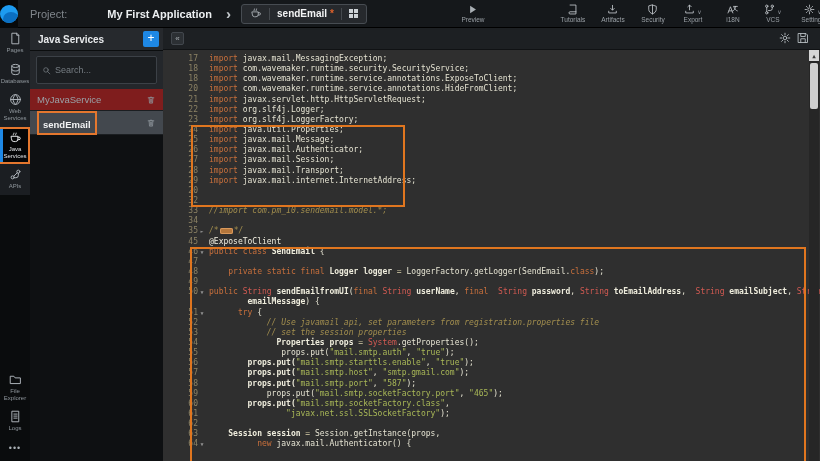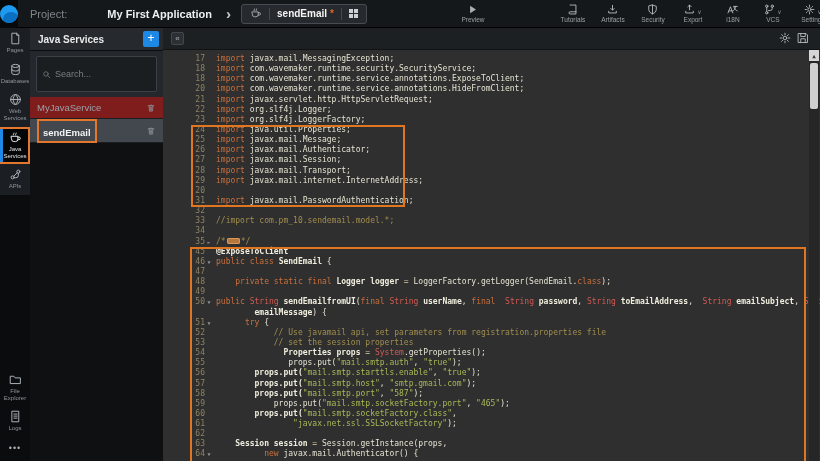--- a/index.html
+++ b/index.html
@@ -53,21 +53,21 @@
 
   
   #panel { position:absolute; left:30px; top:28px; width:133px; height:433px;
     background:#0e1012; display:flex; flex-direction:column; }
   #panel-header { height:23px; background:#26292d; display:flex; align-items:center;
     padding:0 4px 0 8px; border-bottom:1px solid #0b0d0e; }
   #panel-title { font-size:10px; font-weight:bold; color:#e8eaec; flex:1; }
   #add-btn { width:16px; height:16px; background:#1e88e5; border-radius:2px; color:#fff;
     font-size:12px; line-height:14px; text-align:center; cursor:pointer; }
   #panel-search-row { background:#24272b; padding:5px 6px; }
-  #search-box { height:36px; background:#1b1e21; border:1px solid #3c4147; border-radius:2px;
+  #search-box { height:28px; background:#1b1e21; border:1px solid #3c4147; border-radius:2px;
     display:flex; align-items:center; padding:0 5px; gap:4px; }
   #search-box svg { width:9px; height:9px; stroke:#7f868c; }
   #search-input { background:transparent; border:none; outline:none; color:#aab0b5;
     font-size:9px; width:90px; font-family:"Liberation Sans",sans-serif; }
   #search-input::placeholder { color:#767d83; }
   #service-list { background:#7f1d1d; }
   .svc-row { height:22px; display:flex; align-items:center; padding:0 7px;
     border-bottom:1px solid #1b1e21; cursor:pointer; }
   .svc-row .svc-name { flex:1; font-size:9.5px; color:#9aa1a7; }
   .svc-row svg { width:10px; height:10px; stroke:#8f969c; }
@@ -82,33 +82,33 @@
     background:#2f2f2f; display:flex; flex-direction:column; }
   #editor-toolbar { height:22px; background:#1d2023; display:flex; align-items:center;
     padding:0 8px; border-bottom:1px solid #101214; }
   #collapse-btn { width:13px; height:13px; background:#2c3034; border:1px solid #42474d;
     border-radius:2px; color:#aab0b5; font-size:8px; line-height:11px; text-align:center; cursor:pointer; }
   #editor-toolbar .spacer { flex:1; }
   .ed-tool { width:18px; text-align:center; cursor:pointer; }
   .ed-tool svg { width:12px; height:12px; stroke:#b6bcc1; }
   #code-area { position:relative; flex:1; overflow:hidden;
     font-family:"DejaVu Sans Mono", monospace; font-size:8px; }
-  #code-rows { position:absolute; left:12px; top:4px; right:12px;padding-left:9px; }
+  #code-rows { position:absolute; left:5px; top:4px; right:12px;padding-left:9px; }
   .row { display:flex; height:10.15px; line-height:10.15px; white-space:pre; }
   .gut { width:21px; text-align:right; color:#8d8365; flex:0 0 21px; }
   .fold { width:8px; flex:0 0 8px; text-align:center; color:#909090; font-size:5px; line-height:10.15px; }
   .code { padding-left:3px; color:#e5e3d2; }
   .tok-kw { color:#c9703c; }
   .tok-ty { color:#d25a52; }
   .tok-st { color:#a9b857; }
-  .tok-cm { color:#a28e4e; }
+  .tok-cm { color:#a28e4e; font-style:italic; }
   .tok-op { color:#d8cfa8; }
   .tok-pl { color:#e5e3d2; }
   .tok-bd { color:#efeddd; font-weight:bold; }
-  .tok-an { color:#f0eee0; font-weight:bold; }
+  .tok-an { color:#f0eee0; font-weight:normal; }
   .pill { display:inline-block; width:13px; height:6px; background:#b5773c; border-radius:2px;
     vertical-align:middle; margin:0 1px; box-shadow:inset 0 0 0 1px #d9995c; }
   .hl-box { position:absolute; border:2px solid #e0761f; pointer-events:none; }
   #hl-imports { left:28px; top:75px; width:214px; height:82px; }
   #hl-class { left:27px; top:197px; width:616px; height:240px; }
   
   #vscroll { position:absolute; right:1px; top:0; width:10px; height:100%; background:#262626; }
   #vscroll .arrow-up { width:10px; height:11px; background:#d6d6d6; color:#3a3a3a;
     font-size:6px; text-align:center; line-height:11px; cursor:pointer; }
   #vscroll .thumb { position:absolute; top:13px; left:1px; width:8px; height:46px;
@@ -381,21 +381,20 @@
           <div class="row"><span class="gut">21</span><span class="fold"></span><span class="code"><span class="tok-kw">import </span><span class="tok-pl">javax.servlet.http.HttpServletRequest;</span></span></div>
           <div class="row"><span class="gut">22</span><span class="fold"></span><span class="code"><span class="tok-kw">import </span><span class="tok-pl">org.slf4j.Logger;</span></span></div>
           <div class="row"><span class="gut">23</span><span class="fold"></span><span class="code"><span class="tok-kw">import </span><span class="tok-pl">org.slf4j.LoggerFactory;</span></span></div>
           <div class="row"><span class="gut">24</span><span class="fold"></span><span class="code"><span class="tok-kw">import </span><span class="tok-pl">java.util.Properties;</span></span></div>
           <div class="row"><span class="gut">25</span><span class="fold"></span><span class="code"><span class="tok-kw">import </span><span class="tok-pl">javax.mail.Message;</span></span></div>
           <div class="row"><span class="gut">26</span><span class="fold"></span><span class="code"><span class="tok-kw">import </span><span class="tok-pl">javax.mail.Authenticator;</span></span></div>
           <div class="row"><span class="gut">27</span><span class="fold"></span><span class="code"><span class="tok-kw">import </span><span class="tok-pl">javax.mail.Session;</span></span></div>
           <div class="row"><span class="gut">28</span><span class="fold"></span><span class="code"><span class="tok-kw">import </span><span class="tok-pl">javax.mail.Transport;</span></span></div>
           <div class="row"><span class="gut">29</span><span class="fold"></span><span class="code"><span class="tok-kw">import </span><span class="tok-pl">javax.mail.internet.InternetAddress;</span></span></div>
           <div class="row"><span class="gut">20</span><span class="fold"></span></div>
-          <div class="row"><span class="gut">31</span><span class="fold"></span><span class="code"><span class="tok-kw">import </span><span class="tok-pl">javax.mail.PasswordAuthentication;</span></span></div>
           <div class="row"><span class="gut">32</span><span class="fold"></span><span class="code"></span></div>
           <div class="row"><span class="gut">33</span><span class="fold"></span><span class="code"><span class="tok-cm">//import com.pm_10.sendemail.model.*;</span></span></div>
           <div class="row"><span class="gut">34</span><span class="fold"></span><span class="code"></span></div>
           <div class="row"><span class="gut">35</span><span class="fold">►</span><span class="code"><span class="tok-cm">/*</span><span class="pill"></span><span class="tok-cm">*/</span></span></div>
           <div class="row"><span class="gut">45</span><span class="fold"></span><span class="code"><span class="tok-an">@ExposeToClient</span></span></div>
           <div class="row"><span class="gut">46</span><span class="fold">▼</span><span class="code"><span class="tok-kw">public class </span><span class="tok-bd">SendEmail</span><span class="tok-pl"> {</span></span></div>
           <div class="row"><span class="gut">47</span><span class="fold"></span><span class="code"></span></div>
           <div class="row"><span class="gut">48</span><span class="fold"></span><span class="code"><span class="tok-pl">    </span><span class="tok-kw">private static final </span><span class="tok-bd">Logger logger </span><span class="tok-op">=</span><span class="tok-pl"> LoggerFactory.getLogger(SendEmail.</span><span class="tok-kw">class</span><span class="tok-pl">);</span></span></div>
           <div class="row"><span class="gut">49</span><span class="fold"></span><span class="code"></span></div>
           <div class="row"><span class="gut">50</span><span class="fold">▼</span><span class="code"><span class="tok-kw">public </span><span class="tok-ty">String</span><span class="tok-pl"> </span><span class="tok-bd">sendEmailfromUI</span><span class="tok-pl">(</span><span class="tok-kw">final </span><span class="tok-ty">String</span><span class="tok-pl"> </span><span class="tok-bd">userName</span><span class="tok-pl">, </span><span class="tok-kw">final  </span><span class="tok-ty">String</span><span class="tok-pl"> </span><span class="tok-bd">password</span><span class="tok-pl">, </span><span class="tok-ty">String</span><span class="tok-pl"> </span><span class="tok-bd">toEmailAddress</span><span class="tok-pl">,  </span><span class="tok-ty">String</span><span class="tok-pl"> </span><span class="tok-bd">emailSubject</span><span class="tok-pl">, </span><span class="tok-ty">String</span></span></div>

